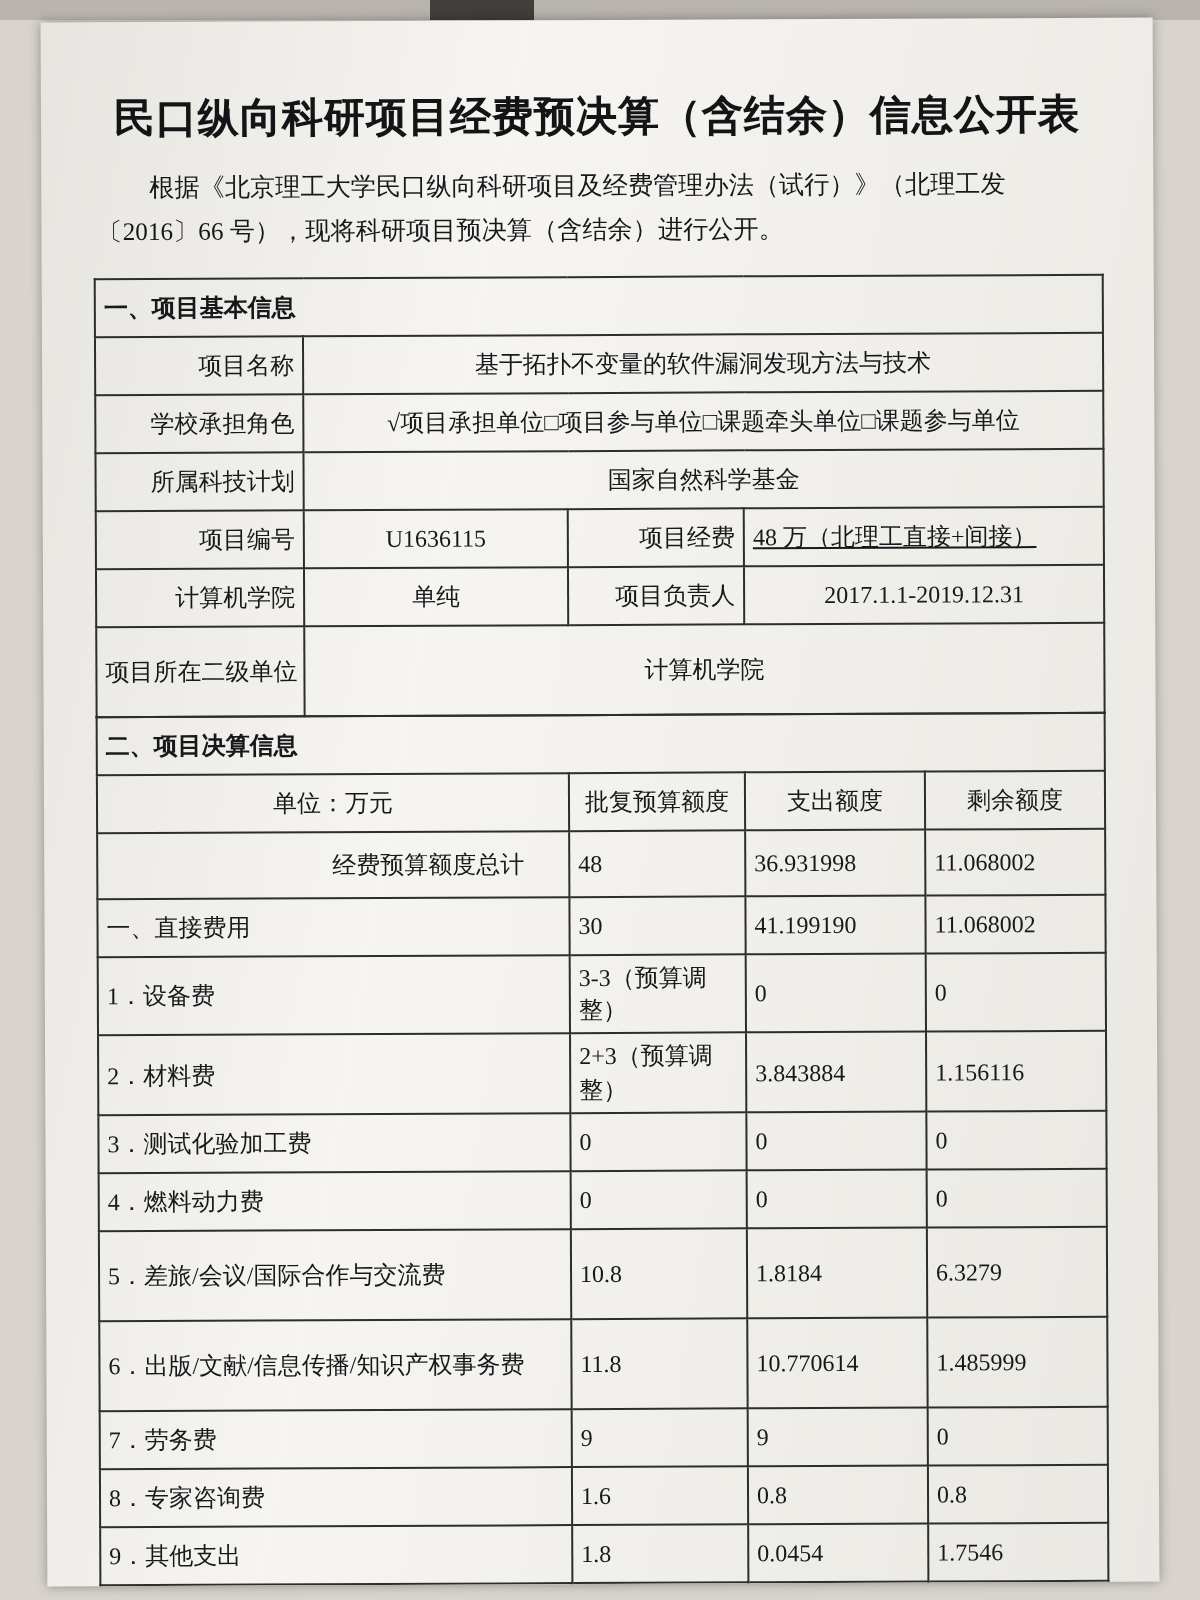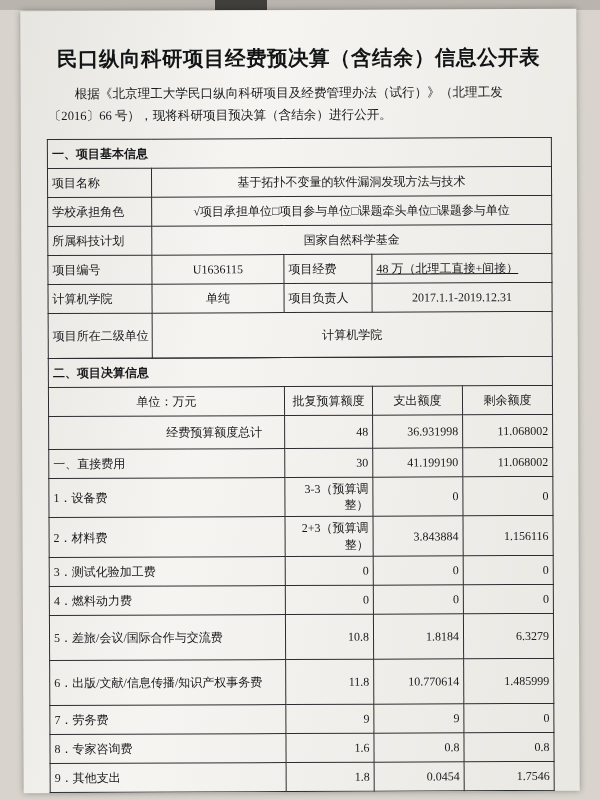--- a/index.html
+++ b/index.html
@@ -87,21 +87,21 @@
     height: 22px;
   }
   td.sec {
     font-weight: bold;
     font-size: 13.5px;
     text-align: left;
     padding-left: 14px;
     height: 24px;
   }
   td.lbl {
-    text-align: left;
+    text-align: right;
     white-space: nowrap;
   }
   td.lbl-l {
     text-align: left;
     padding-left: 6px;
     text-decoration: underline;
   }
   td.ctr { text-align: center; }
 
   
@@ -109,21 +109,21 @@
     text-align: center;
     font-size: 12.2px;
     height: 30px;
   }
   td.bl {
     text-align: left;
     padding-left: 6px;
     font-size: 12.2px;
   }
   td.bn {
-    text-align: right;
+    text-align: left;
     font-size: 12.2px;
   }
   .chk { font-size: 12.5px; }
 </style>
 </head>
 <body>
 
 <div id="desk-strip"></div>
 <div id="desk-strip2"></div>
 

